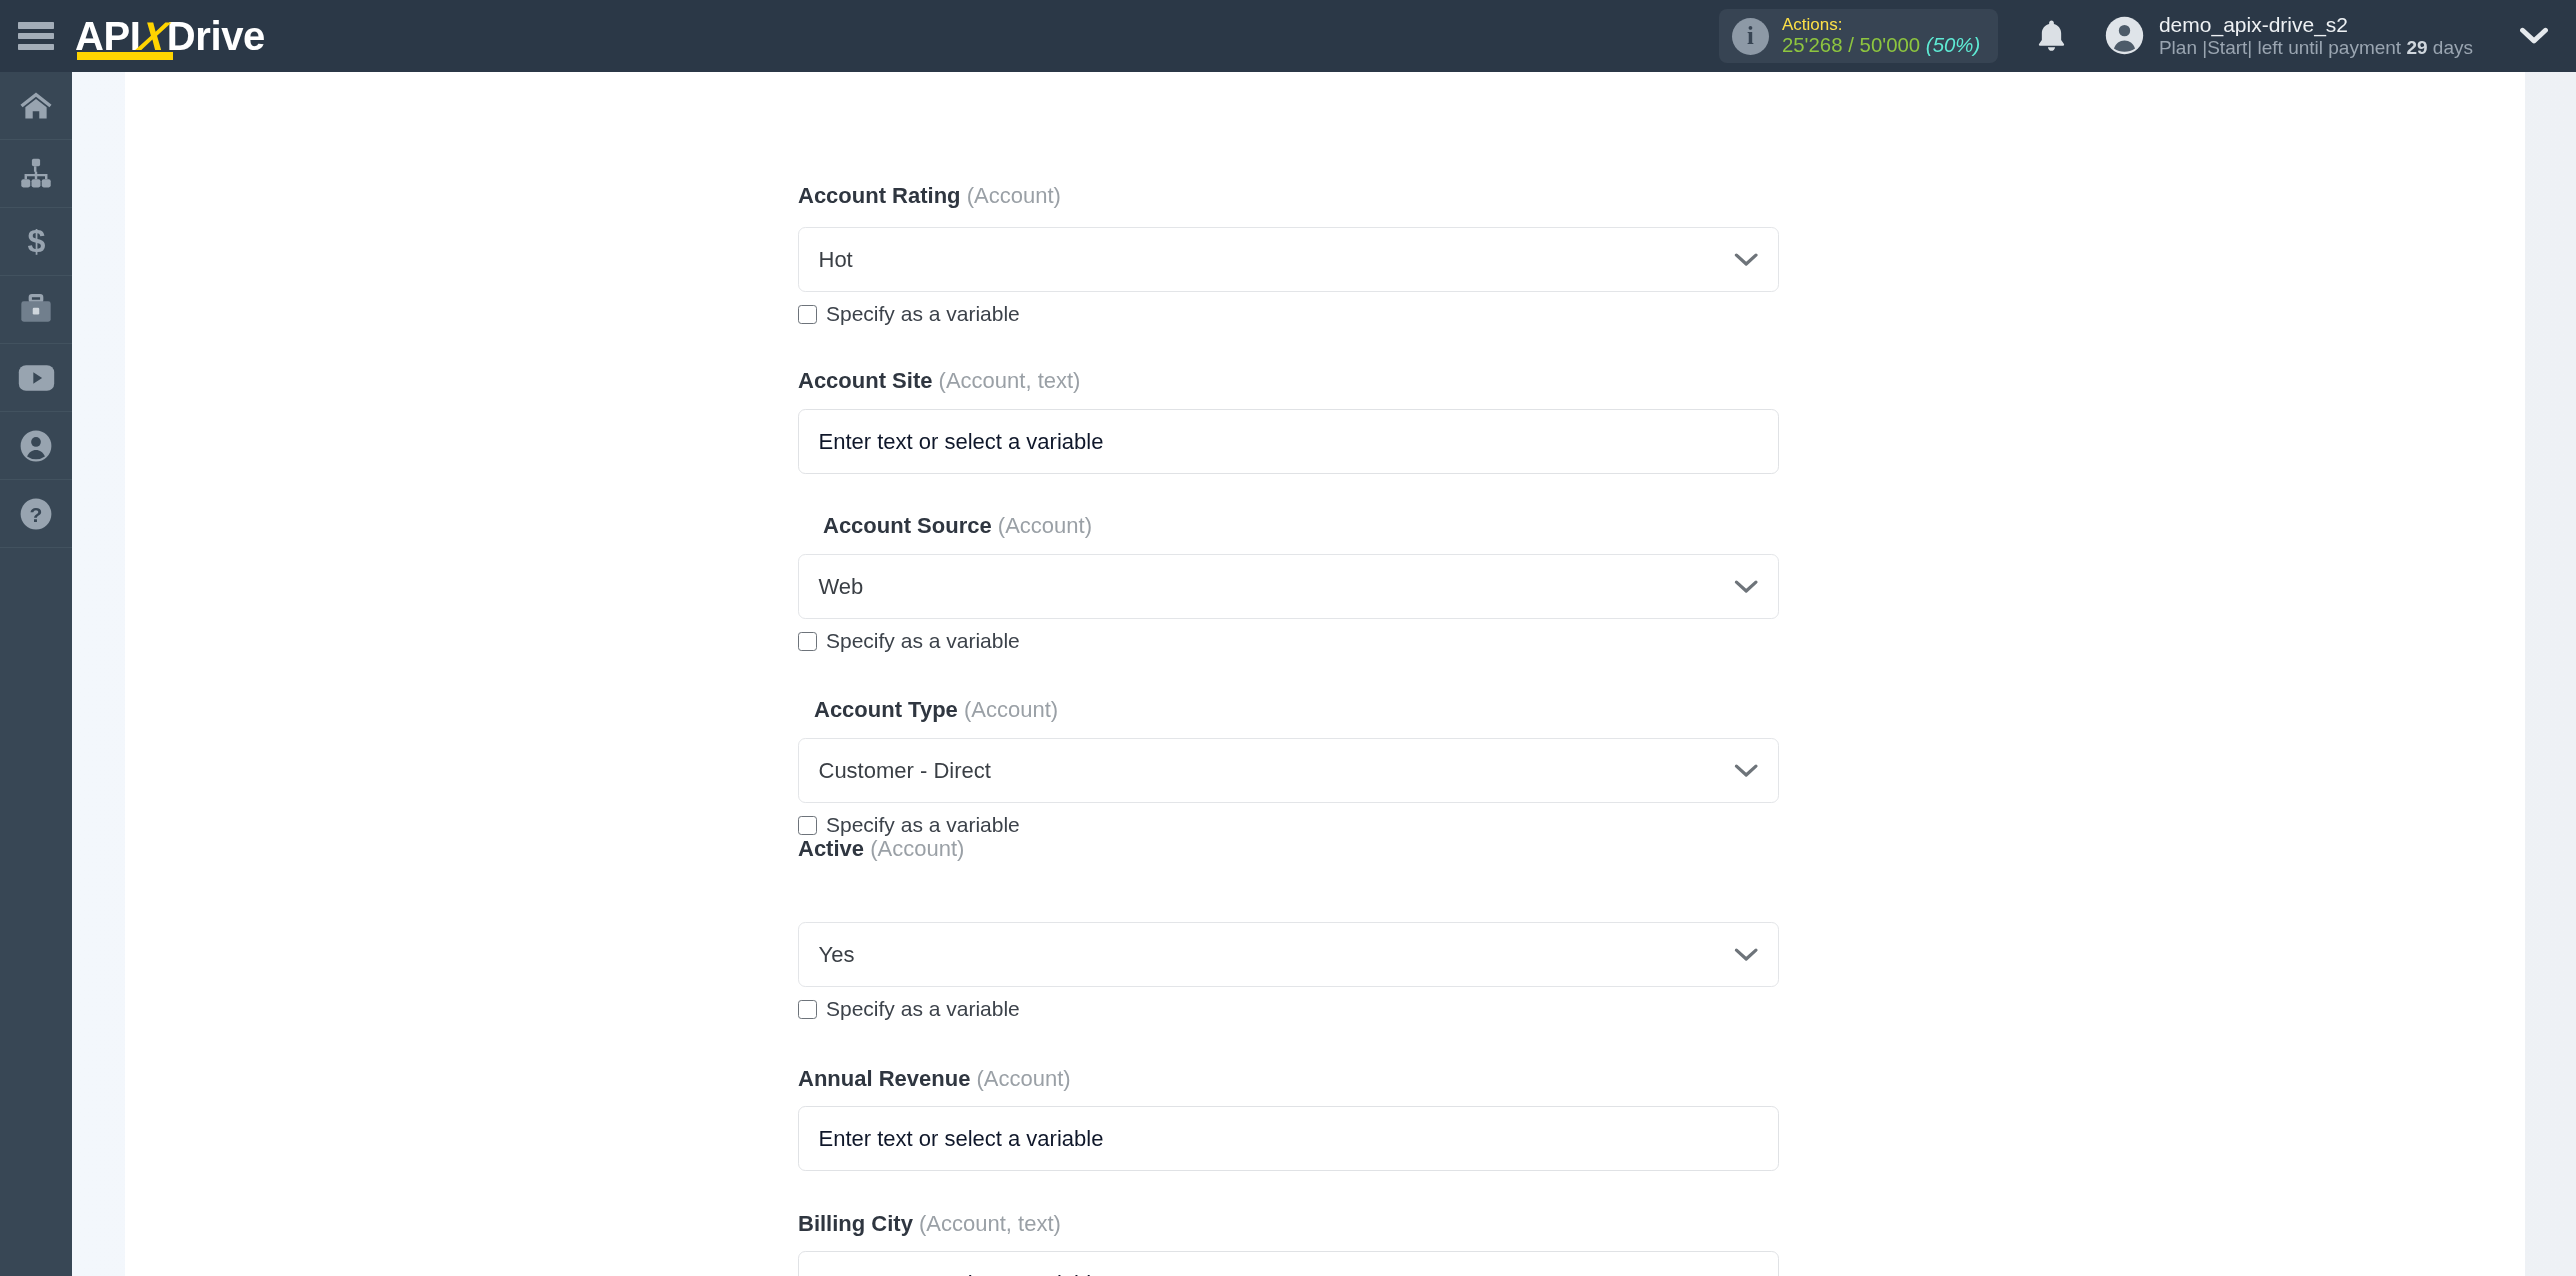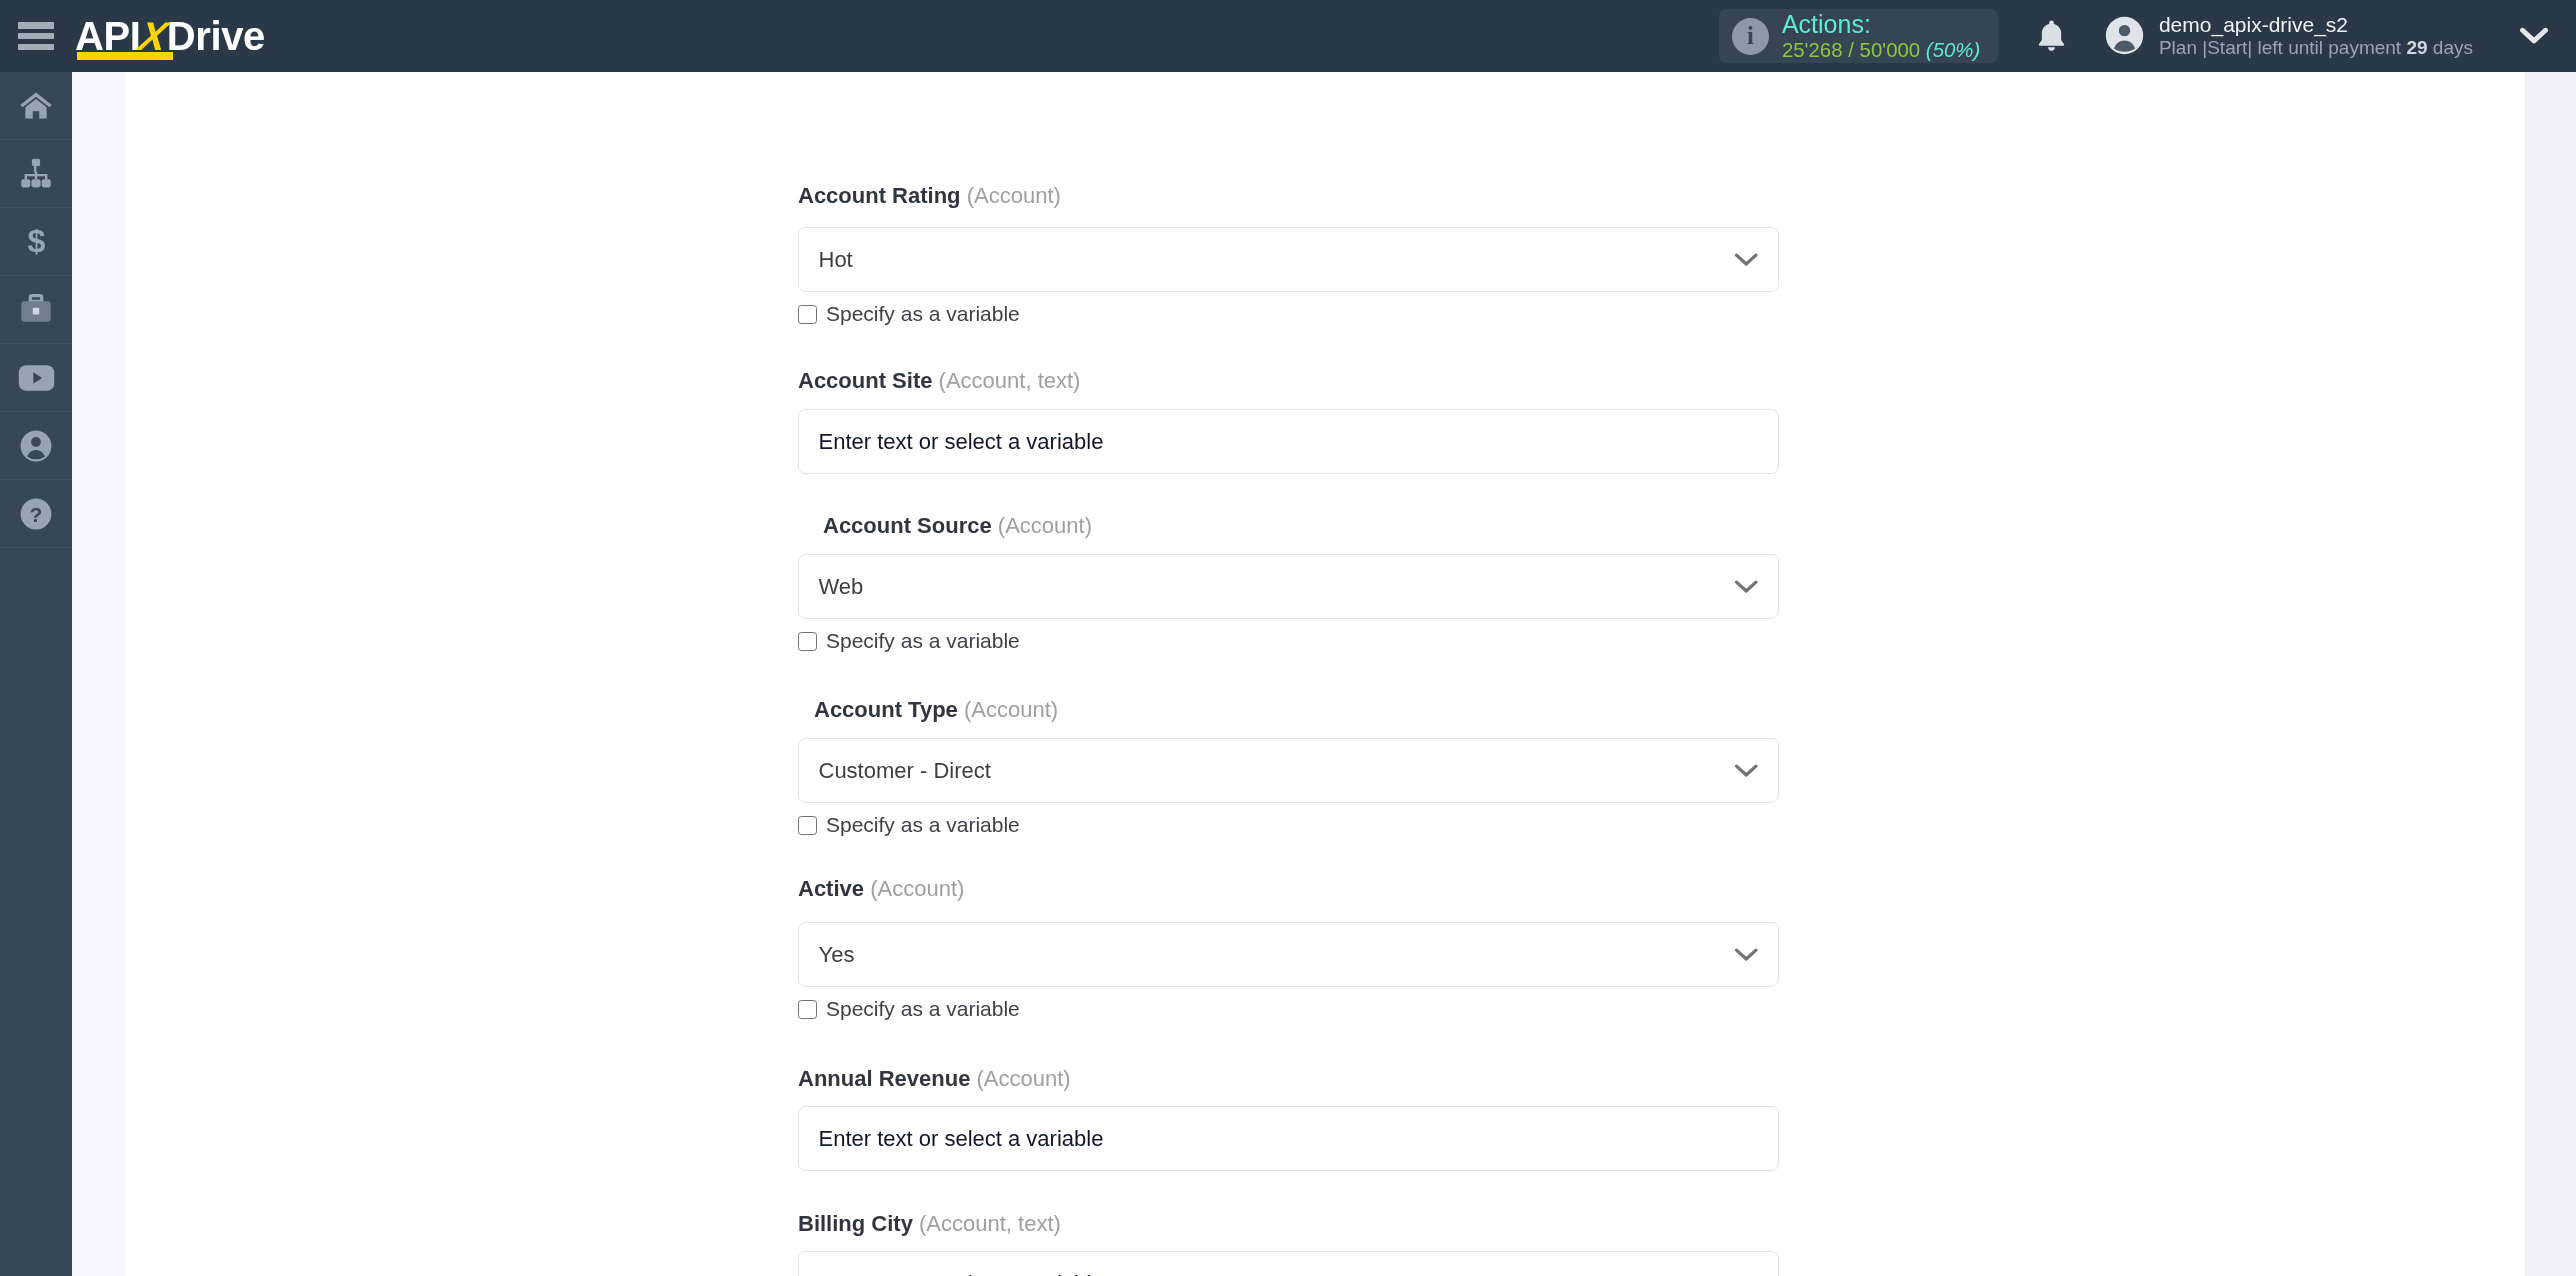--- a/index.html
+++ b/index.html
@@ -94,21 +94,21 @@
     font-size: 24.4px;
     font-weight: bold;
     font-family: "Liberation Serif", serif;
     display: flex;
     align-items: center;
     justify-content: center;
     flex: none;
     margin-right: 13px;
   }
   .actions-lines { line-height: 1.15; }
-  .actions-title { font-size: 25px; color: #5eead4; }
+  .actions-title { font-size: 17px; color: #fde047; }
   .actions-values { font-size: 20.4px; color: #8ec63f; white-space: nowrap; }
   .actions-pct { color: #5eead4; font-style: italic; }
 
   .bell {
     margin-left: 37px;
     margin-right: 37px;
     cursor: pointer;
     display: flex;
     align-items: center;
   }
@@ -429,21 +429,21 @@
             </svg>
         </span>
       </div>
       <div class="checkbox-row" style="position:absolute; left:0; top:741px;">
         <span class="checkbox"></span>
         <span class="checkbox-label">Specify as a variable</span>
       </div>
     </div>
 
     <div class="field-group">
-      <div class="field-label" style="position:absolute; left:0; top:804px;">
+      <div class="field-label" style="position:absolute; left:0; top:764px;">
         <span>Active</span>
         <span class="type">(Account)</span>
       </div>
       <div class="select-box" style="position:absolute; left:0; top:850px;">
         <span class="select-value">Yes</span>
         <span class="select-caret">
           <svg width="24.4" height="14.7" viewBox="0 0 30 18">
               <path d="M3 3l12 11L27 3" stroke="#6e747a" stroke-width="4" fill="none" stroke-linecap="round" stroke-linejoin="round"></path>
             </svg>
         </span>

